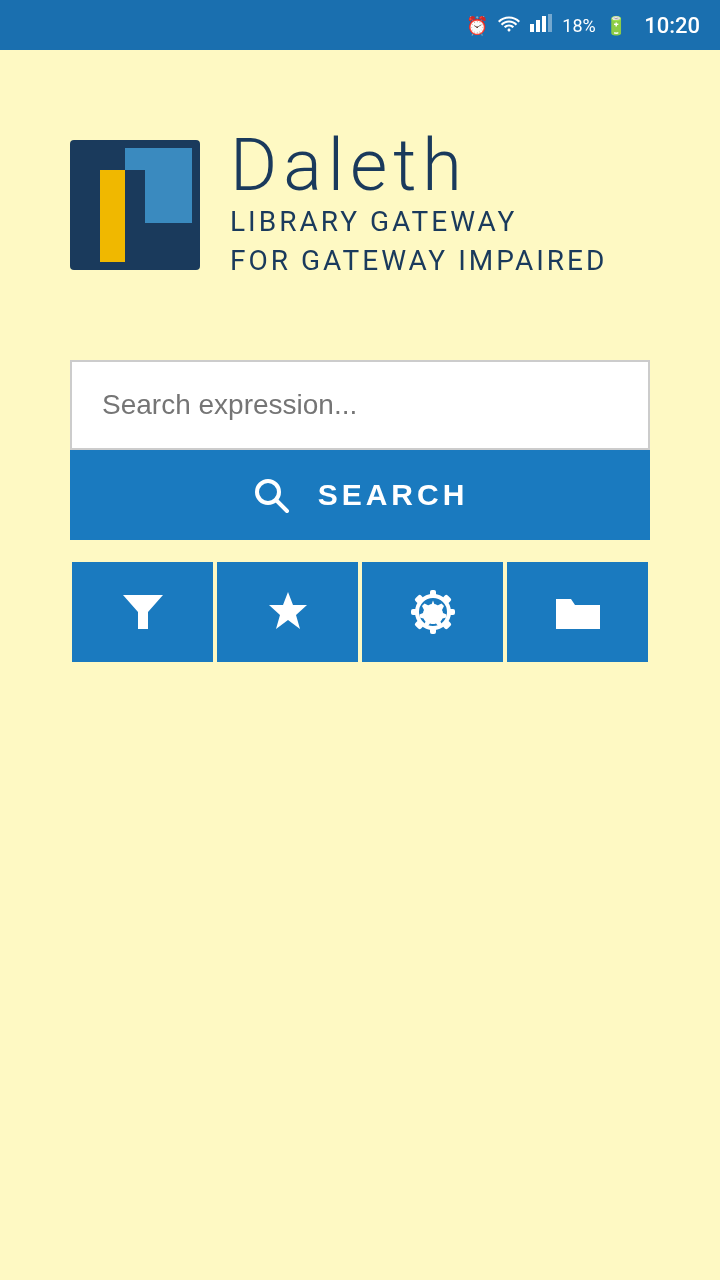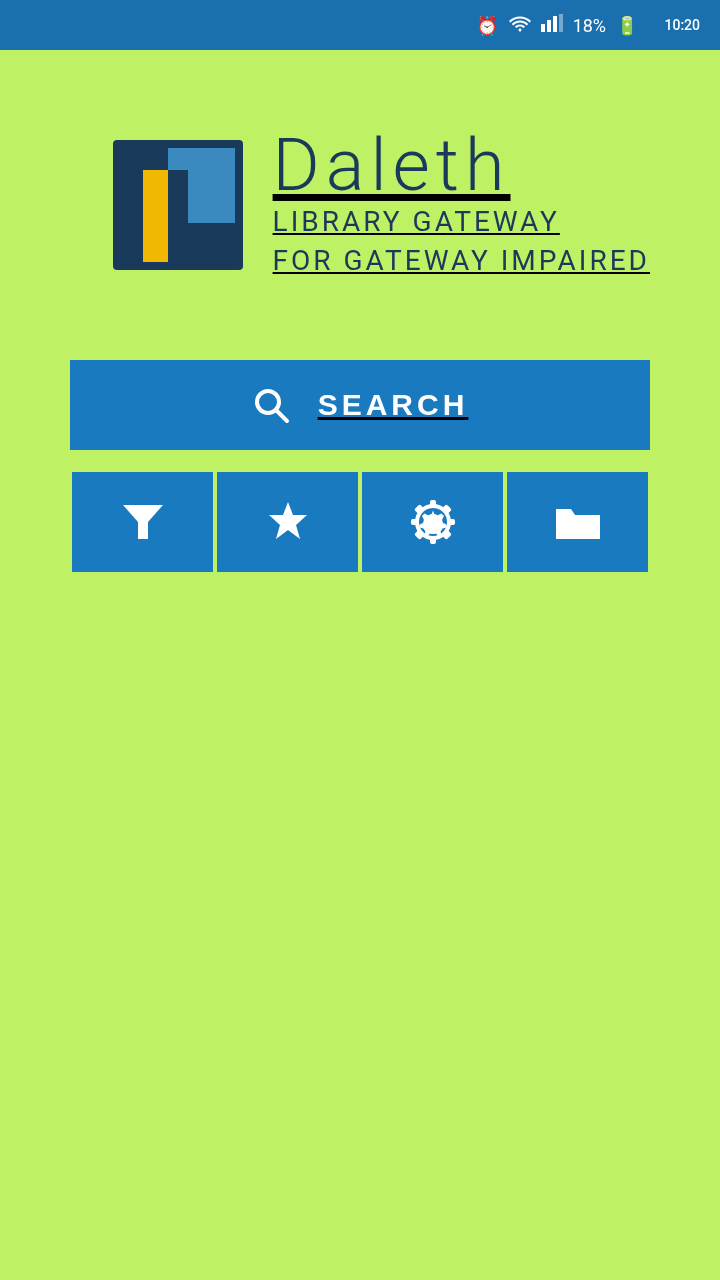--- a/index.html
+++ b/index.html
@@ -31,35 +31,34 @@
       gap: 10px;
     }
 
     .status-icon {
       color: white;
       font-size: 18px;
     }
 
     .status-time {
       color: white;
-      font-size: 14px;
+      font-size: 22px;
       font-weight: 500;
-      margin-left: 16px;
+      margin-left: 6px;
     }
 
     
     .main-content {
       width: 720px;
       height: 1230px;
-      background-color: #bef264;
-      display: flex;
-      flex-direction: column;
-      align-items: flex-end;
+      background-color: #fef9c3;
+      display: flex;
+      flex-direction: column;
+      align-items: flex-start;
       padding: 80px 70px 60px;
-      text-decoration: underline;
     }
 
     
     .logo-section {
       display: flex;
       align-items: center;
       gap: 30px;
       margin-bottom: 80px;
     }
 
@@ -225,20 +224,21 @@
     </div>
 
     <div class="logo-text-block">
       <div class="logo-title">Daleth</div>
       <div class="logo-subtitle-line1">LIBRARY GATEWAY</div>
       <div class="logo-subtitle-line2">FOR GATEWAY IMPAIRED</div>
     </div>
   </div>
 
   <div class="search-section">
+    <input type="text" class="search-input" placeholder="Search expression..." style="">
     <button class="search-button">
 
       <svg width="38" height="38" viewBox="0 0 38 38" fill="none">
         <circle cx="16" cy="16" r="11" stroke="white" stroke-width="4" fill="none"></circle>
         <line x1="24" y1="24" x2="35" y2="35" stroke="white" stroke-width="4" stroke-linecap="round"></line>
       </svg>
       <span>SEARCH</span>
     </button>
   </div>
 

